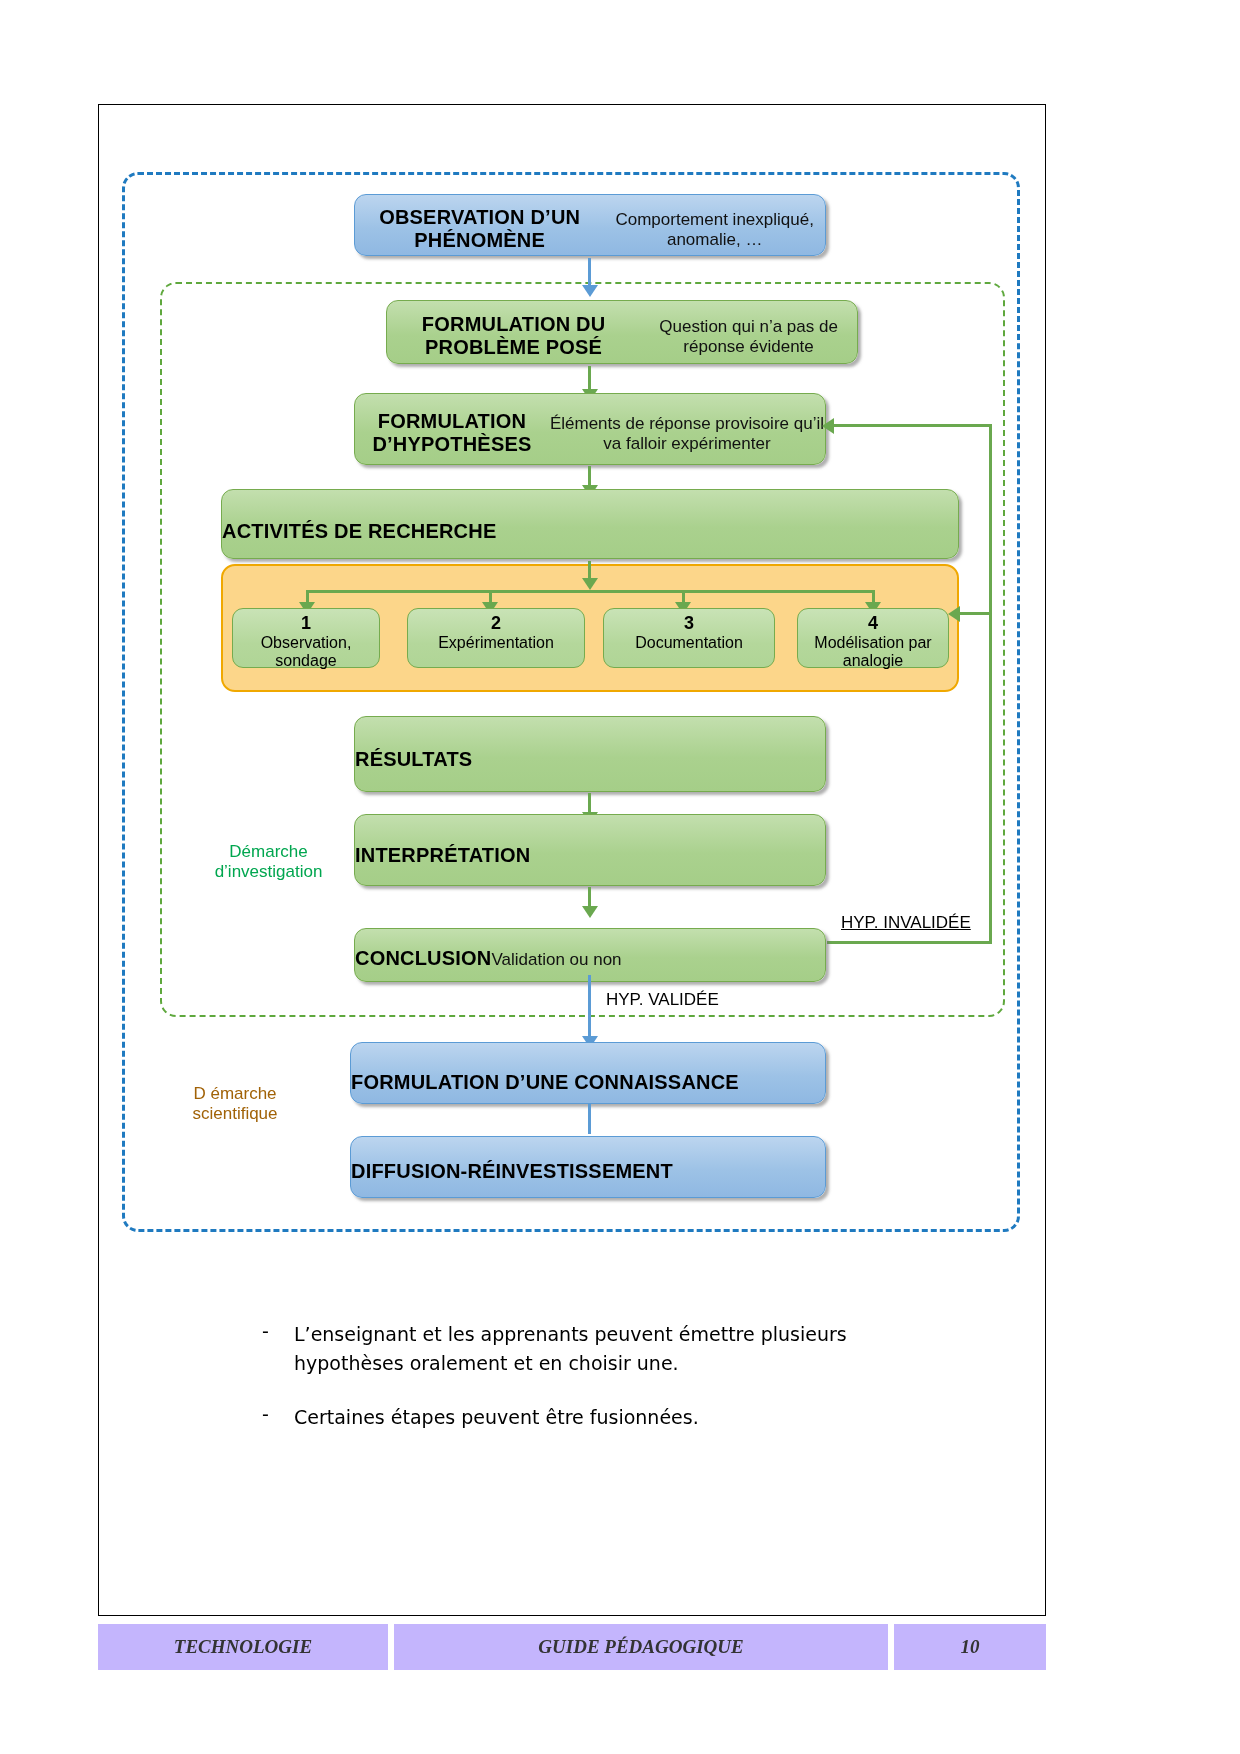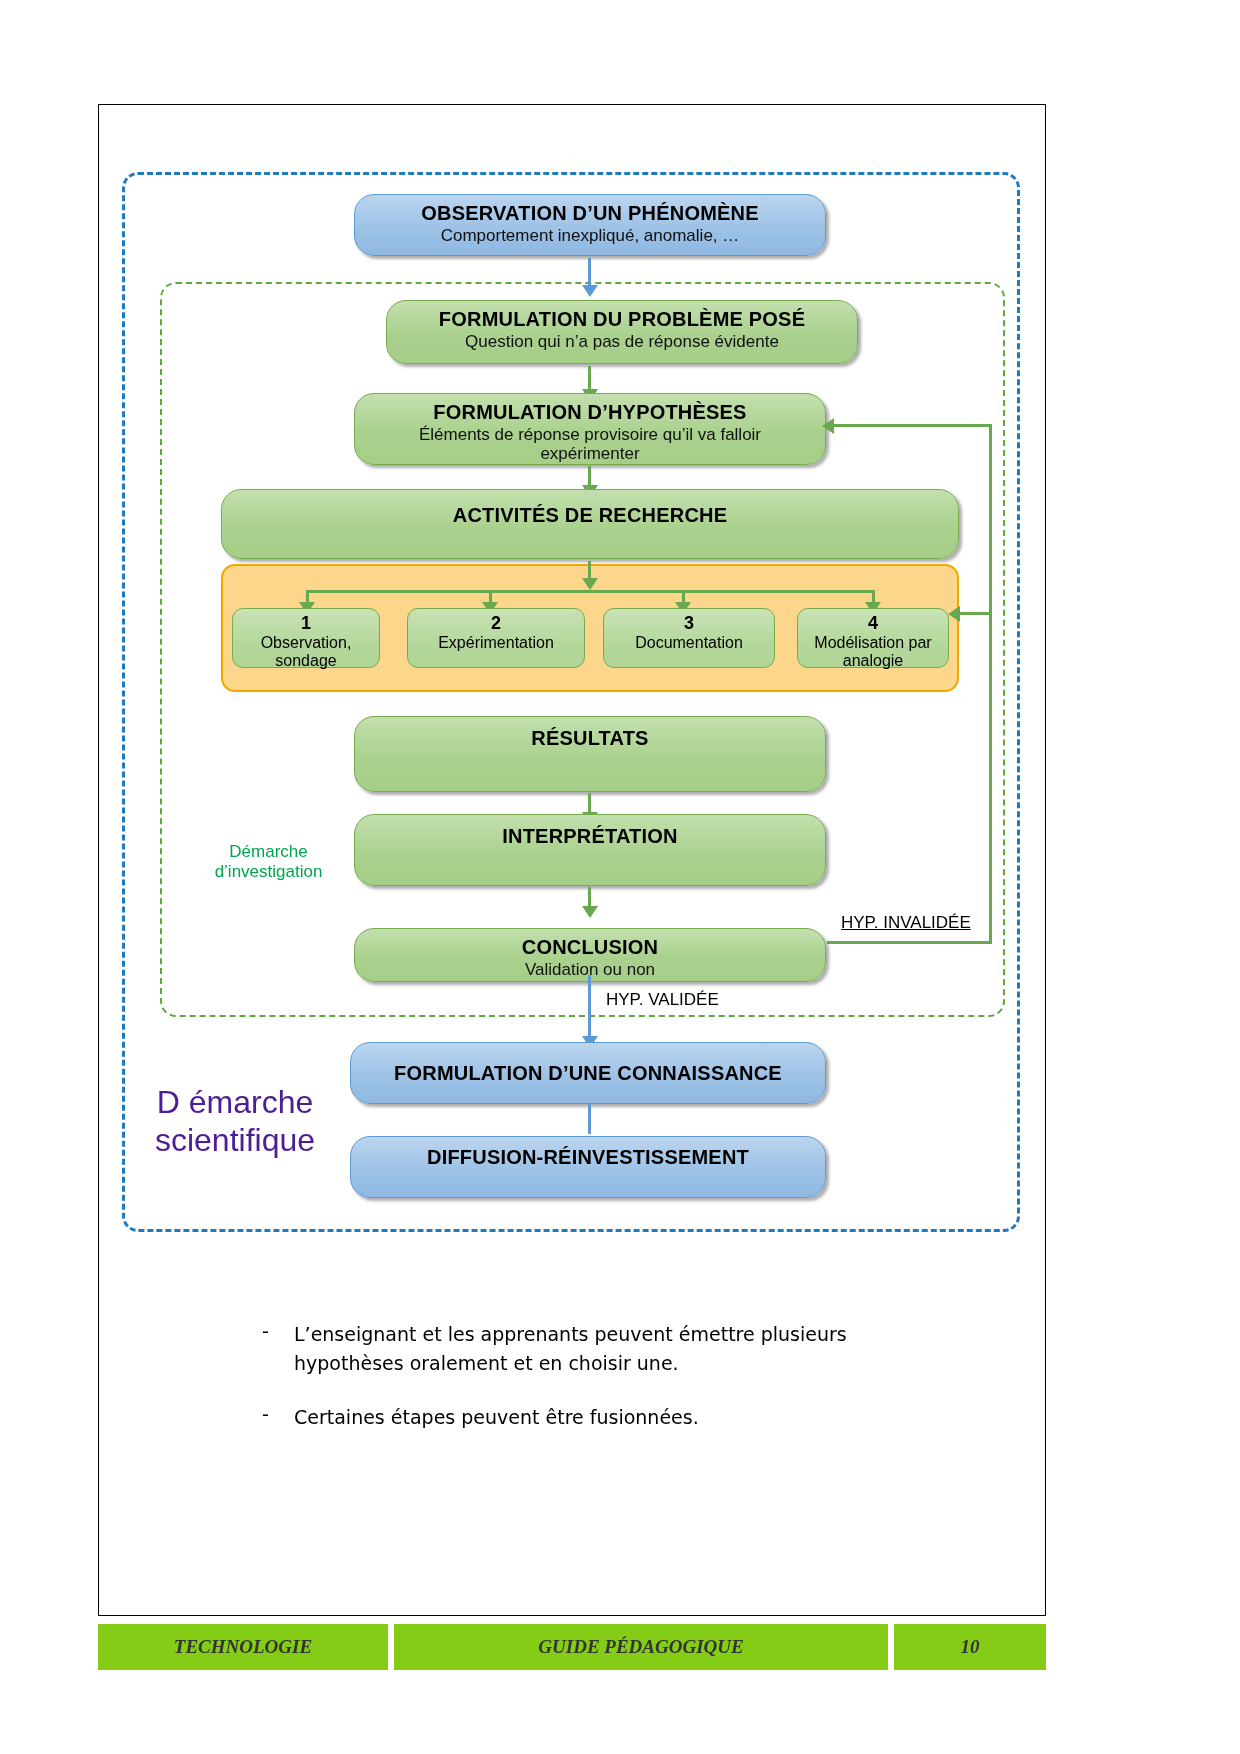--- a/index.html
+++ b/index.html
@@ -16,22 +16,22 @@
 
   
   .green-dash{position:absolute;left:160px;top:282px;width:845px;height:735px;
     border:2.5px dashed #5fa83d;border-radius:16px;box-sizing:border-box;}
 
   
   .orange-band{position:absolute;left:221px;top:564px;width:738px;height:128px;
     background:#fcd68a;border:2px solid #f0a800;border-radius:14px;box-sizing:border-box;}
 
   
-  .node{position:absolute;box-sizing:border-box;border-radius:20px;
-    display:flex;flex-direction:column;align-items:center;justify-content:flex-start;
+  .node{position:absolute;box-sizing:border-box;border-radius:12px;
+    display:flex;flex-direction:row;align-items:center;justify-content:flex-start;
     padding-top:7px;text-align:center;line-height:1.12;
     box-shadow:3px 3px 3px rgba(110,110,110,.55);}
   .node .t{font-weight:bold;font-size:20px;color:#000;letter-spacing:.2px;}
   .node .s{font-size:17px;color:#111;margin-top:2px;}
 
   .blue-node{background:linear-gradient(to bottom,#bcd5ef 0%,#9dc2e6 55%,#8fb8e2 100%);
     border:1.6px solid #5b9bd5;}
   .green-node{background:linear-gradient(to bottom,#c3dfae 0%,#aad18e 55%,#a5ce88 100%);
     border:1.6px solid #76ab4e;}
 
@@ -59,34 +59,34 @@
   
   .lhead{position:absolute;width:0;height:0;
     border-top:8px solid transparent;border-bottom:8px solid transparent;
     border-right:12px solid #6aa84f;}
   .dhead{position:absolute;width:0;height:0;
     border-left:8px solid transparent;border-right:8px solid transparent;
     border-top:12px solid #6aa84f;}
 
   .zone-label{position:absolute;text-align:center;line-height:1.18;}
   .zone-green{color:#00a64f;font-size:17px;}
-  .zone-blue{color:#4c1d95;font-size:32px;}
+  .zone-blue{color:#a16207;font-size:17px;}
 
   .edge-label{position:absolute;font-size:17px;color:#000;white-space:nowrap;}
 
   
   .notes{position:absolute;left:262px;top:1320px;width:700px;font-size:19px;color:#000;
     font-family:"DejaVu Sans",sans-serif;}
   .note-row{display:flex;margin-bottom:26px;}
   .note-dash{width:32px;flex:none;}
   .note-txt{line-height:1.5;}
 
   
   .footer{position:absolute;left:98px;top:1624px;width:948px;height:46px;display:flex;gap:6px;}
-  .fcell{background:#84cc16;display:flex;align-items:center;justify-content:center;
+  .fcell{background:#c4b5fd;display:flex;align-items:center;justify-content:center;
     font-style:italic;font-weight:bold;font-size:19px;color:#333;font-family:"Liberation Serif",serif;}
   .fcell.a{width:290px;}
   .fcell.b{flex:1;}
   .fcell.c{width:152px;}
 </style>
 </head>
 <body>
 
 <div id="page">
 

